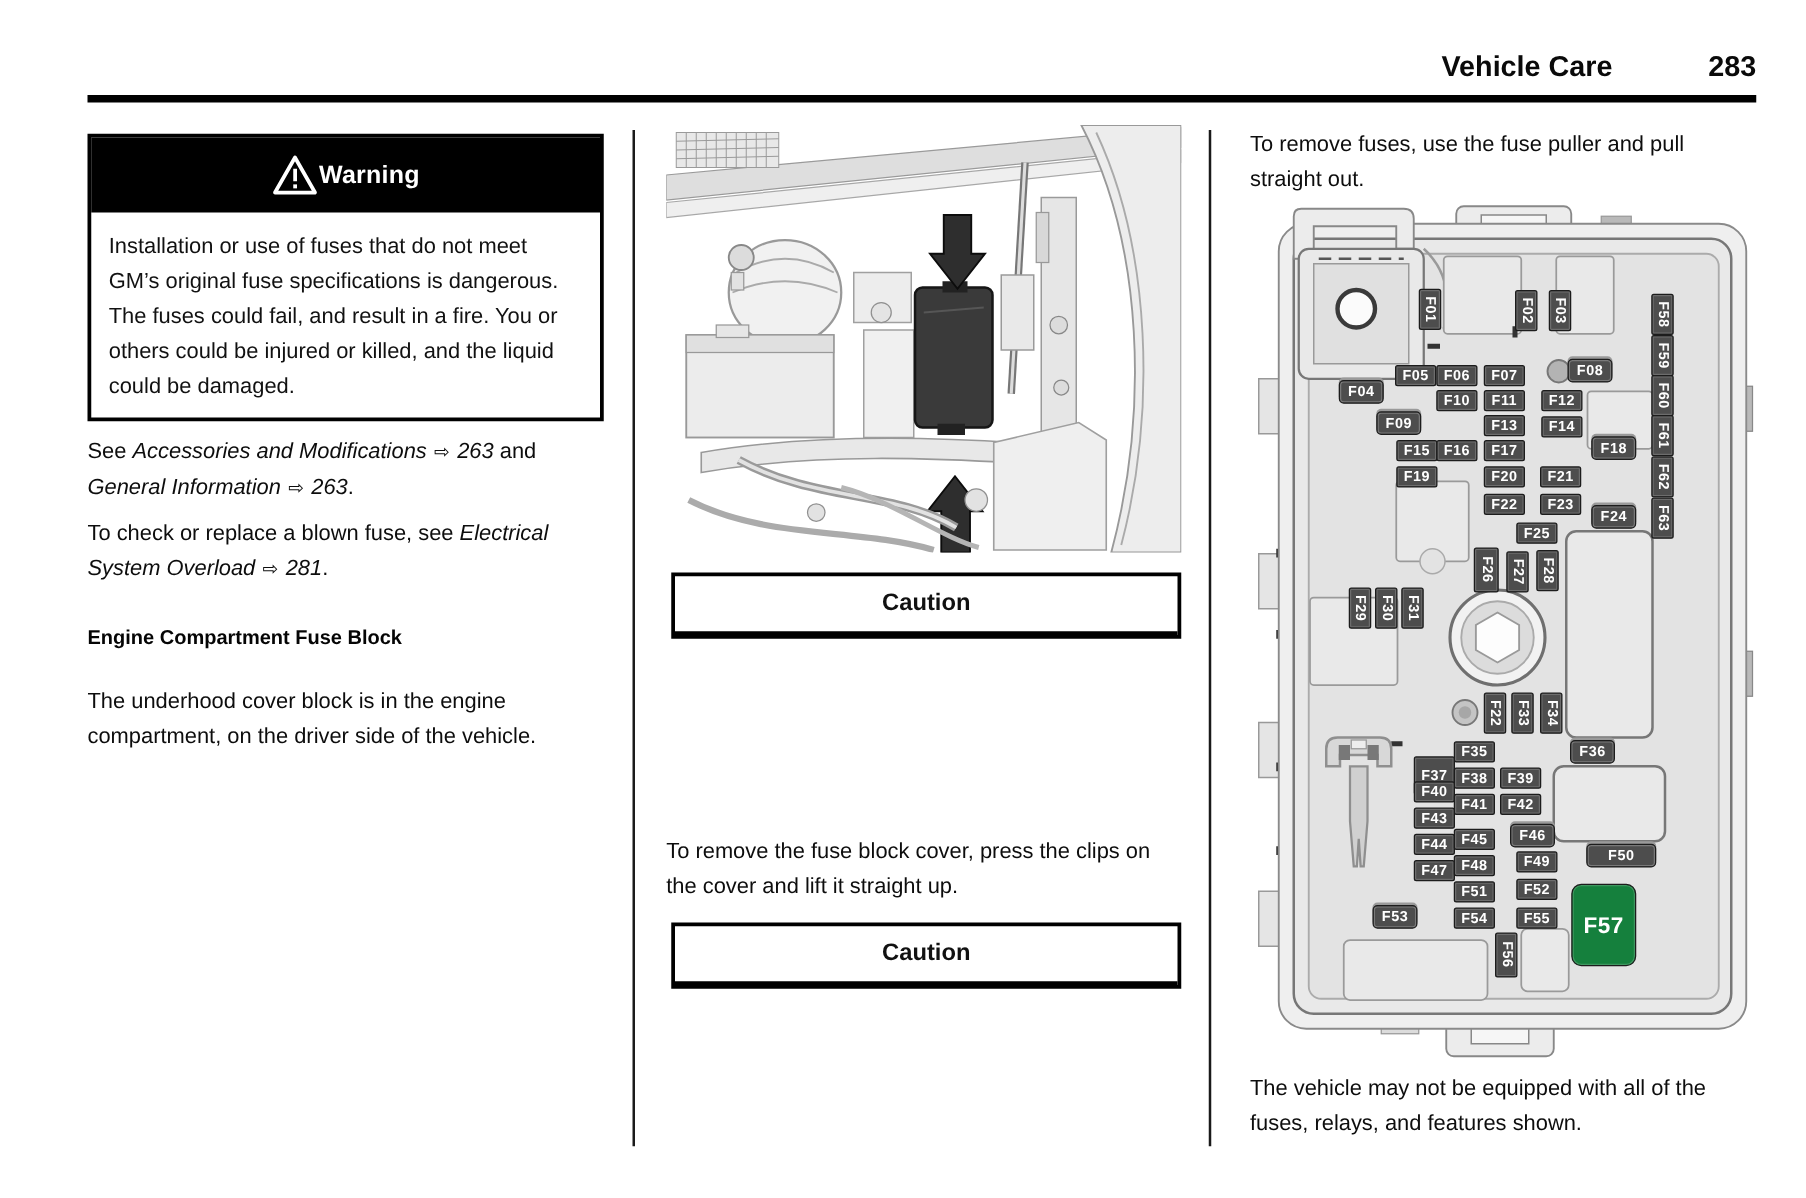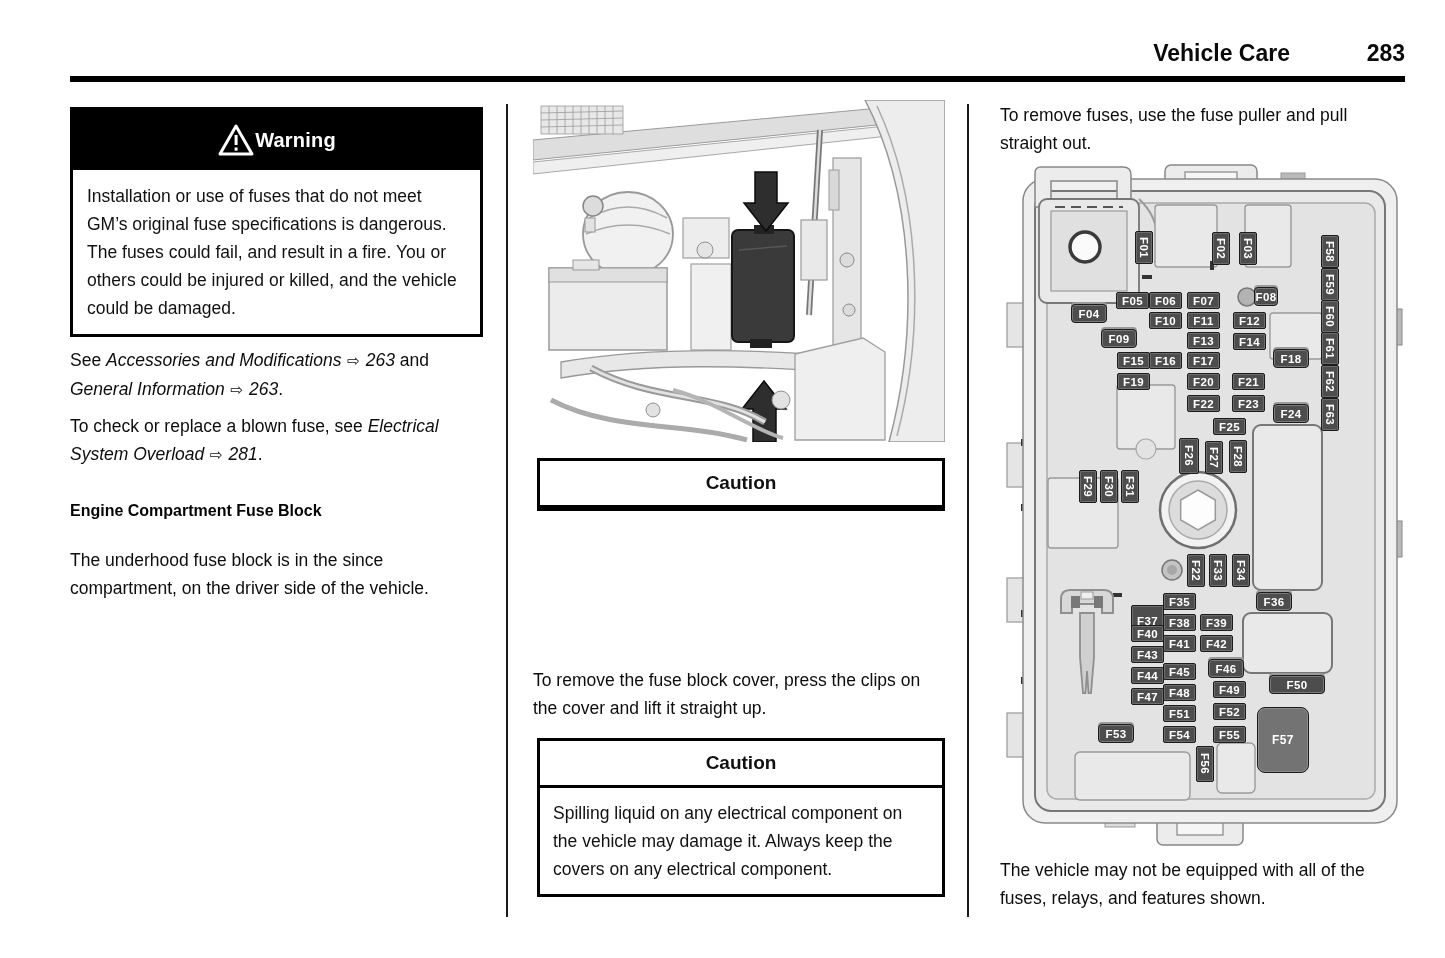--- a/index.html
+++ b/index.html
@@ -30,21 +30,21 @@
   .fuse{
     position:absolute;box-sizing:border-box;
     background:#4d4d4d;color:#fff;border:1px solid #1c1c1c;border-radius:2px;
     font-size:11.5px;font-weight:bold;letter-spacing:.4px;
     display:flex;align-items:center;justify-content:center;
     box-shadow:inset 0 0 0 1px rgba(255,255,255,.18);
     white-space:nowrap;
   }
   .fuse.v{writing-mode:vertical-rl;}
   .fuse.b{border-radius:4px;box-shadow:inset 0 0 0 1px rgba(255,255,255,.25),0 -2px 0 #9a9a9a;}
-  .fuse.big{font-size:12px;border-radius:8px;background:#737373;}
+  .fuse.big{font-size:18px;border-radius:8px;background:#15803d;}
 </style>
 </head>
 <body>
 
 <div class="abs hdr-title" style="left:1000px;top:40px;width:290px;text-align:right;">Vehicle Care</div>
 <div class="abs hdr-title" style="left:1330px;top:40px;width:75px;text-align:right;">283</div>
 <div class="abs hdr-rule" style="left:70px;top:76px;width:1335px;"></div>
 
 <div class="abs col-divider" style="left:506px;top:104px;height:813px;"></div>
 <div class="abs col-divider" style="left:967px;top:104px;height:813px;"></div>
@@ -53,28 +53,28 @@
   <div class="wbox-head" style="height:60px;">
     <span style="display:inline-flex;">
       <svg width="38" height="34" viewBox="0 0 38 34">
         <path d="M19 3 L35 31 L3 31 Z" fill="#000" stroke="#fff" stroke-width="3" stroke-linejoin="round"></path>
         <rect x="17.6" y="12" width="3" height="10" fill="#fff"></rect>
         <rect x="17.6" y="24.5" width="3" height="3.2" fill="#fff"></rect>
       </svg>
     </span>
     <span class="wbox-title">Warning</span>
   </div>
-  <div class="wbox-body">Installation or use of fuses that do not meet GM’s original fuse specifications is dangerous. The fuses could fail, and result in a fire. You or others could be injured or killed, and the vehicle could be damaged.</div>
+  <div class="wbox-body">Installation or use of fuses that do not meet GM’s original fuse specifications is dangerous. The fuses could fail, and result in a fire. You or others could be injured or killed, and the liquid could be damaged.</div>
 </div>
 
 <div class="abs p" style="left:70px;top:346px;width:412px;"><span>See </span><span style="font-style: italic;">Accessories and Modifications</span><span> </span><span class="ref-arrow">⇨</span><span> </span><span style="font-style: italic;">263</span><span> and </span><span style="font-style: italic;">General Information</span><span> </span><span class="ref-arrow">⇨</span><span> </span><span style="font-style: italic;">263</span><span>.</span></div>
 <div class="abs p" style="left:70px;top:412px;width:412px;"><span>To check or replace a blown fuse, see </span><span style="font-style: italic;">Electrical System Overload</span><span> </span><span class="ref-arrow">⇨</span><span> </span><span style="font-style: italic;">281</span><span>.</span></div>
 
 <div class="abs h2" style="left:70px;top:502px;width:420px;">Engine Compartment Fuse Block</div>
-<div class="abs p" style="left:70px;top:546px;width:418px;">The underhood fuse block is in the since compartment, on the driver side of the vehicle.</div>
+<div class="abs p" style="left:70px;top:546px;width:418px;">The underhood cover block is in the engine compartment, on the driver side of the vehicle.</div>
 
 <div class="abs" style="left:533px;top:100px;width:412px;height:342px;">
   <svg width="412" height="342" viewBox="0 0 412 342">
 
     <polygon points="0,40 412,2 412,18 0,60" fill="#dedede" stroke="#9a9a9a" stroke-width="1"></polygon>
     <polygon points="0,62 412,20 412,30 0,74" fill="#efefef" stroke="#a8a8a8" stroke-width="1"></polygon>
 
     <g stroke="#9a9a9a" stroke-width="0.8">
       <rect x="8" y="6" width="82" height="28" fill="#e8e8e8"></rect>
       <line x1="8" y1="13" x2="90" y2="11"></line>
@@ -152,21 +152,20 @@
 </div>
 
 <div class="abs cbox" style="left:537px;top:458px;width:402px;">
   <div class="cbox-head">Caution</div>
 </div>
 
 <div class="abs p" style="left:533px;top:666px;width:412px;">To remove the fuse block cover, press the clips on the cover and lift it straight up.</div>
 
 <div class="abs cbox" style="left:537px;top:738px;width:402px;">
   <div class="cbox-head">Caution</div>
-  <div class="cbox-body">Spilling liquid on any electrical component on the vehicle may damage it. Always keep the covers on any electrical component.</div>
 </div>
 
 <div class="abs p" style="left:1000px;top:101px;width:405px;">To remove fuses, use the fuse puller and pull straight out.</div>
 
 <div class="abs" id="fuse-diagram" style="left:1005px;top:163px;width:400px;height:690px;">
   <svg width="400" height="690" viewBox="0 0 400 690" style="position:absolute;left:0;top:0;">
 
     <rect x="160" y="2" width="92" height="30" rx="6" fill="#ececec" stroke="#888" stroke-width="1.5"></rect>
     <rect x="180" y="9" width="52" height="14" fill="#f6f6f6" stroke="#888" stroke-width="1.2"></rect>
     <rect x="276" y="10" width="24" height="13" fill="#b9b9b9" stroke="#999"></rect>
@@ -247,21 +246,21 @@
     <div class="fuse v" style="left: 316px; top: 72px; width: 18px; height: 33px;">F58</div>
     <div class="fuse v" style="left: 316px; top: 105px; width: 18px; height: 33px;">F59</div>
     <div class="fuse v" style="left: 316px; top: 137px; width: 18px; height: 33px;">F60</div>
     <div class="fuse v" style="left: 316px; top: 169px; width: 18px; height: 33px;">F61</div>
     <div class="fuse v" style="left: 316px; top: 202px; width: 18px; height: 33px;">F62</div>
     <div class="fuse v" style="left: 316px; top: 235px; width: 18px; height: 33px;">F63</div>
     <div class="fuse b" style="left: 66px; top: 141px; width: 36px; height: 19px;">F04</div>
     <div class="fuse" style="left: 111px; top: 129px; width: 33px; height: 17px;">F05</div>
     <div class="fuse" style="left: 144px; top: 129px; width: 33px; height: 17px;">F06</div>
     <div class="fuse" style="left: 182px; top: 129px; width: 33px; height: 17px;">F07</div>
-    <div class="fuse b" style="left: 249px; top: 124px; width: 24px; height: 19px;">F08</div>
+    <div class="fuse b" style="left: 249px; top: 124px; width: 36px; height: 19px;">F08</div>
     <div class="fuse b" style="left: 96px; top: 166px; width: 36px; height: 19px;">F09</div>
     <div class="fuse" style="left: 144px; top: 149px; width: 33px; height: 17px;">F10</div>
     <div class="fuse" style="left: 182px; top: 149px; width: 33px; height: 17px;">F11</div>
     <div class="fuse" style="left: 228px; top: 149px; width: 33px; height: 17px;">F12</div>
     <div class="fuse" style="left: 182px; top: 169px; width: 33px; height: 17px;">F13</div>
     <div class="fuse" style="left: 228px; top: 170px; width: 33px; height: 17px;">F14</div>
     <div class="fuse" style="left: 112px; top: 189px; width: 33px; height: 17px;">F15</div>
     <div class="fuse" style="left: 144px; top: 189px; width: 33px; height: 17px;">F16</div>
     <div class="fuse" style="left: 182px; top: 189px; width: 33px; height: 17px;">F17</div>
     <div class="fuse b" style="left: 268px; top: 186px; width: 36px; height: 19px;">F18</div>

